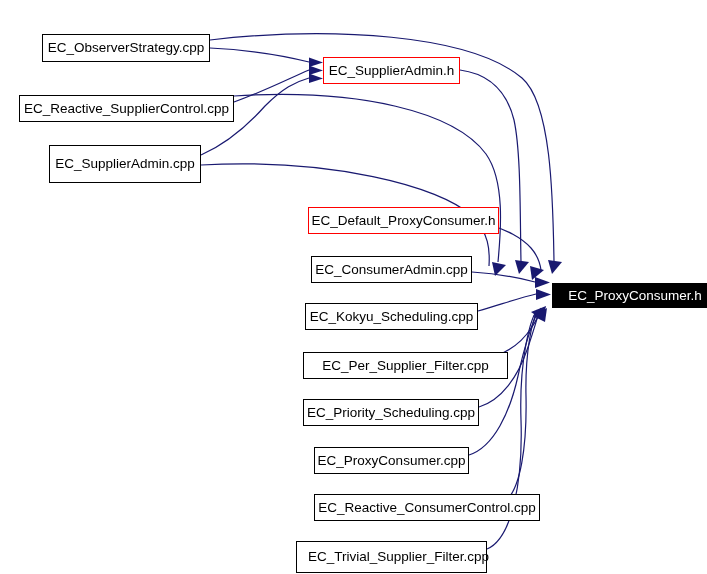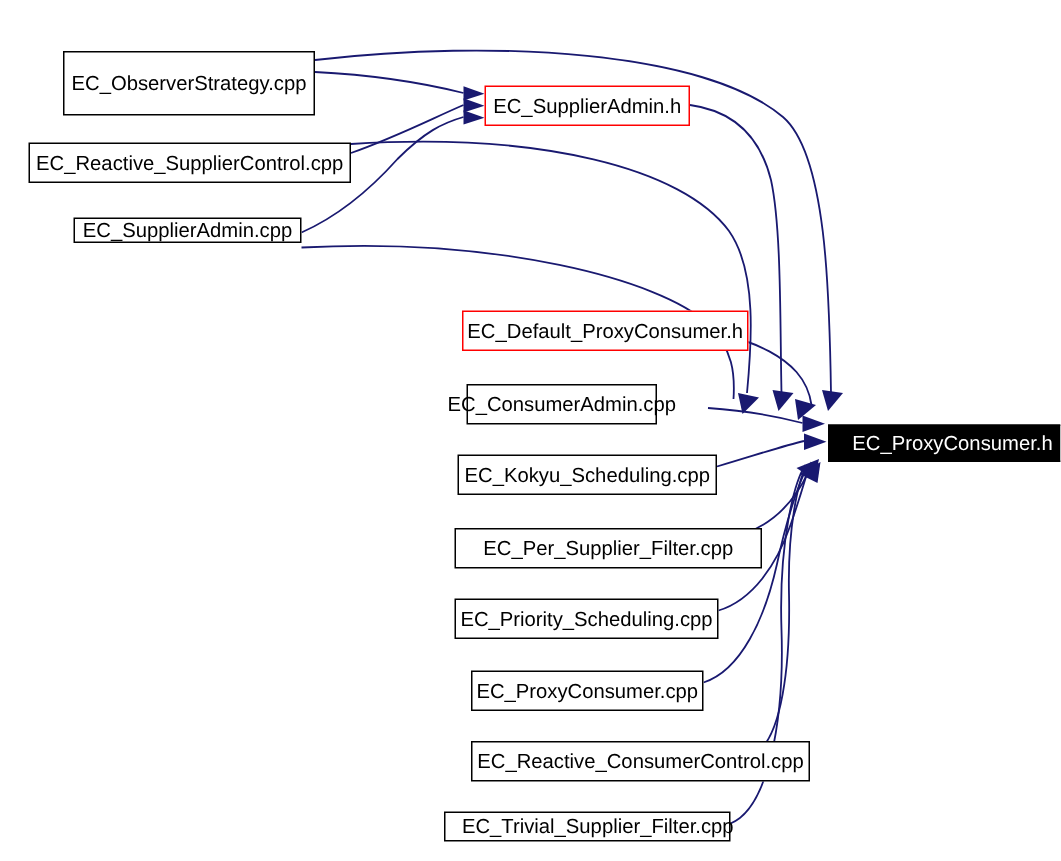--- a/index.html
+++ b/index.html
@@ -99,41 +99,41 @@
       <path d="M469,455 C494,447 510,412 518,376 C525,343 534,318 539,310"></path>
       <path d="M504,502 C521,491 527,444 526,396 C525,352 532,320 538,310"></path>
       <path d="M487,549 C512,539 523,481 521,420 C519,360 530,320 537,310"></path>
     </g>
     <g fill="#191970" stroke="none">
       <polygon points="531,312 546,306 543,320"></polygon>
       <polygon points="533,316 547,308 545,322"></polygon>
     </g>
   </svg>
 
-  <div class="node" style="left:42px; top:34px; width:168px; height:43px;">
+  <div class="node" style="left:42px; top:34px; width:168px; height:28px;">
     <span class="node-label">EC_ObserverStrategy.cpp</span>
   </div>
 
   <div class="node" style="left:19px; top:95px; width:215px; height:27px;">
     <span class="node-label">EC_Reactive_SupplierControl.cpp</span>
   </div>
 
   <div class="node red" style="left:323px; top:57px; width:137px; height:27px;">
     <span class="node-label">EC_SupplierAdmin.h</span>
   </div>
 
-  <div class="node" style="left:49px; top:145px; width:152px; height:17px;">
+  <div class="node" style="left:49px; top:145px; width:152px; height:38px;">
     <span class="node-label">EC_SupplierAdmin.cpp</span>
   </div>
 
   <div class="node red" style="left:308px; top:207px; width:191px; height:27px;">
     <span class="node-label">EC_Default_ProxyConsumer.h</span>
   </div>
 
-  <div class="node" style="left:311px; top:256px; width:127px; height:27px;">
+  <div class="node" style="left:311px; top:256px; width:161px; height:27px;">
     <span class="node-label">EC_ConsumerAdmin.cpp</span>
   </div>
 
   <div class="node" style="left:305px; top:303px; width:173px; height:27px;">
     <span class="node-label">EC_Kokyu_Scheduling.cpp</span>
   </div>
 
   <div class="node" style="left:303px; top:352px; width:205px; height:27px;">
     <span class="node-label">EC_Per_Supplier_Filter.cpp</span>
   </div>
@@ -143,21 +143,21 @@
   </div>
 
   <div class="node" style="left:314px; top:447px; width:155px; height:27px;">
     <span class="node-label">EC_ProxyConsumer.cpp</span>
   </div>
 
   <div class="node" style="left:278px; top:494px; width:226px; height:27px;margin-left:36px;">
     <span class="node-label">EC_Reactive_ConsumerControl.cpp</span>
   </div>
 
-  <div class="node" style="left:296px; top:541px; width:191px; height:20px;padding-left:14px;">
+  <div class="node" style="left:296px; top:541px; width:191px; height:32px;padding-left:14px;">
     <span class="node-label">EC_Trivial_Supplier_Filter.cpp</span>
   </div>
 
   <div class="node current" style="left:552px; top:283px; width:166px; height:25px;">
     <span class="node-label">EC_ProxyConsumer.h</span>
   </div>
 
 </div>
 
 </body></html>

